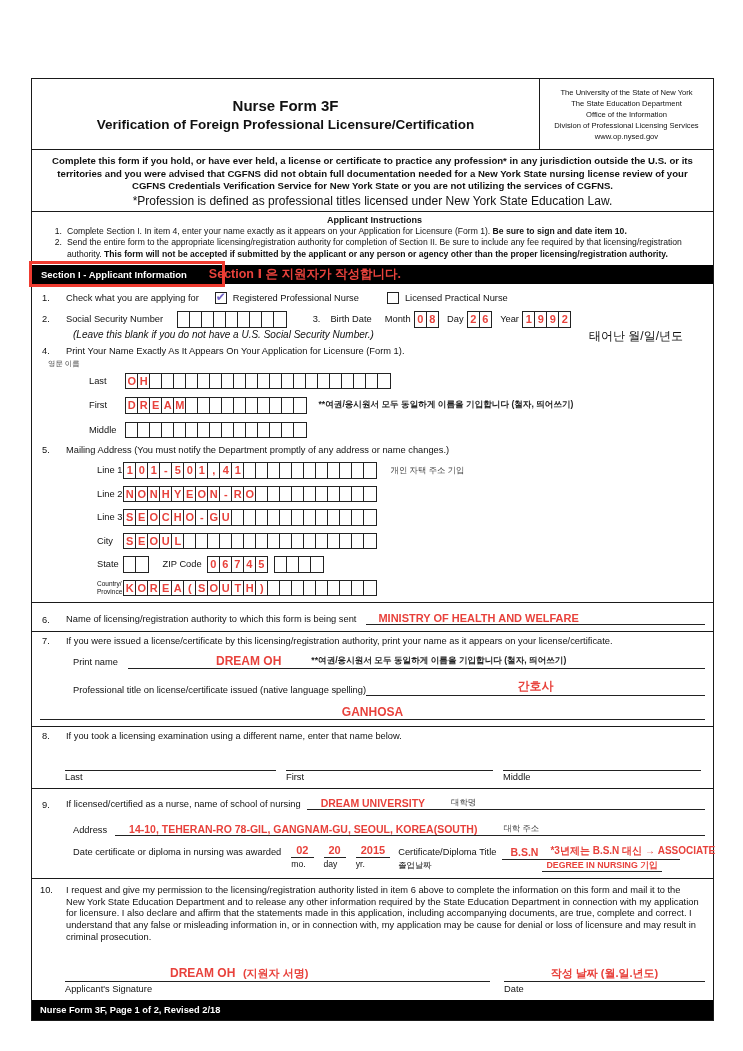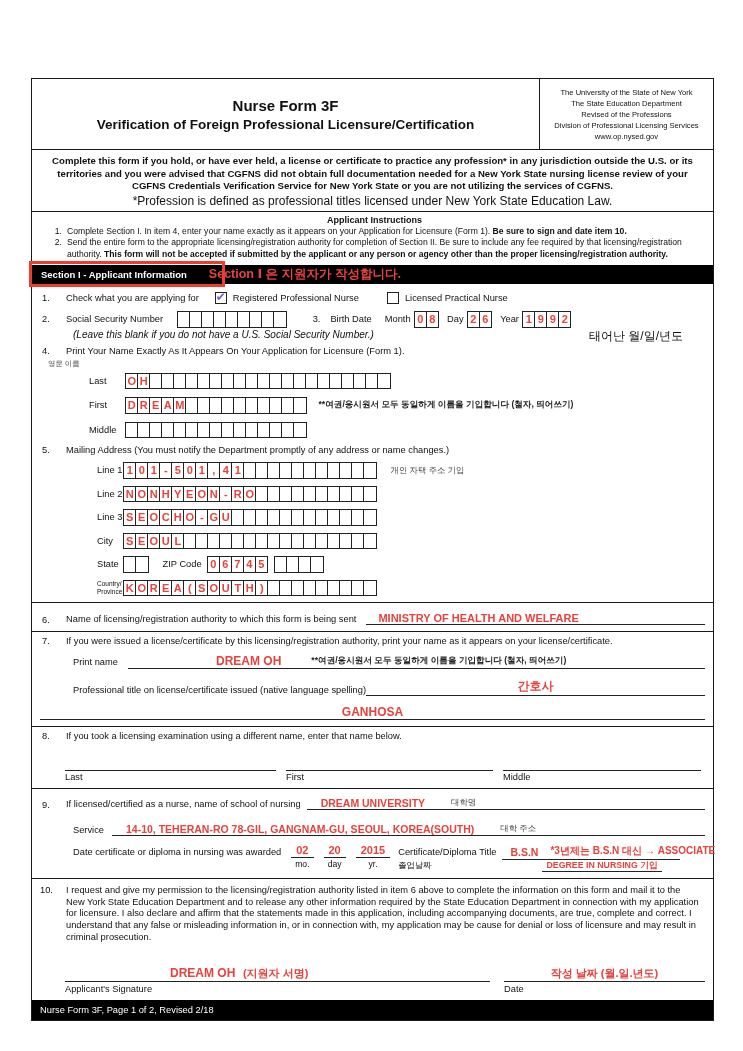--- a/index.html
+++ b/index.html
@@ -103,21 +103,21 @@
 
   .q9-row { align-items: flex-end; min-height: 17px; }
   .q9-label { white-space: nowrap; padding-bottom: 1px; }
   .q9-val { font-size: 10.5px; margin-left: 14px; white-space: nowrap; }
   .q9-kor { margin-left: 26px; padding-bottom: 1px; white-space: nowrap; }
   .q9-addr { margin-top: 9px; }
   .addr-word { margin-left: 33px; padding-bottom: 1px; }
 
   .date-row { display: flex; align-items: flex-start; margin-top: 8px; }
   .date-label { margin-left: 33px; white-space: nowrap; padding-top: 3px; }
-  .dslot { display: flex; flex-direction: column; align-items: center; margin-left: 10px; flex: none; }
+  .dslot { display: flex; flex-direction: column; align-items: flex-start; margin-left: 10px; flex: none; }
   .dval { color: var(--accent-red, #e8423c); font-weight: bold; font-size: 11px;
     border-bottom: 1px solid #222; padding: 0 5px 1px; }
   .dunit { font-size: 8.6px; margin-top: 1px; }
   .clabel-col { display: flex; flex-direction: column; margin-left: 8px; flex: none; padding-top: 3px; }
   .clabel-kor { font-size: 8.4px; margin-top: 3px; }
   .cert-box { margin-left: 6px; flex: none; width: 178px; }
   .cert-row1 { display: flex; align-items: flex-end; border-bottom: 1px solid #222;
     white-space: nowrap; padding-bottom: 1px; }
   .cert-val { color: var(--accent-red, #e8423c); font-weight: bold; font-size: 10.5px; margin-left: 8px; }
   .cert-note { color: var(--accent-red, #e8423c); font-weight: bold; font-size: 10px; margin-left: 12px; }
@@ -129,38 +129,38 @@
   .sig-row { display: flex; padding-left: 25px; margin-top: 22px; align-items: flex-end; }
   .sig-seg1 { width: 425px; border-bottom: 1px solid #222; padding-left: 105px; white-space: nowrap; }
   .sig-gap { width: 14px; }
   .sig-seg2 { flex: 1; border-bottom: 1px solid #222; text-align: center; white-space: nowrap; }
   .sig-name { color: var(--accent-red, #e8423c); font-weight: bold; font-size: 12px; }
   .sig-kor { color: var(--accent-red, #e8423c); font-weight: bold; font-size: 11px; margin-left: 5px; }
   .date-kor { color: var(--accent-red, #e8423c); font-weight: bold; font-size: 11px; }
   .sig-labels { display: flex; padding-left: 25px; margin-top: 2px; }
   .sig-lab1 { width: 439px; }
 
-  .footer-bar { background: #000; color: #fff; font-weight: normal; font-size: 9.3px; height: 20px;
+  .footer-bar { background: #000; color: #fff; font-weight: bold; font-size: 9.3px; height: 20px;
     display: flex; align-items: center; padding-left: 8px; }
 </style>
 </head>
 <body>
 
 <div class="page">
   <div class="form">
 
     <div class="header">
       <div class="header-title">
         <div class="title1">Nurse Form 3F</div>
         <div class="title2">Verification of Foreign Professional Licensure/Certification</div>
       </div>
       <div class="header-agency">
         <div>The University of the State of New York</div>
         <div>The State Education Department</div>
-        <div>Revised of the Professions</div>
+        <div>Office of the Information</div>
         <div>Division of Professional Licensing Services</div>
         <div>www.op.nysed.gov</div>
       </div>
     </div>
 
     <div class="notice">
       <div class="notice-bold">Complete this form if you hold, or have ever held, a license or certificate to practice any profession* in any jurisdiction outside the U.S. or its territories and you were advised that CGFNS did not obtain full documentation needed for a New York State nursing license review of your CGFNS Credentials Verification Service for New York State or you are not utilizing the services of CGFNS.</div>
       <div class="notice-foot">*Profession is defined as professional titles licensed under New York State Education Law.</div>
     </div>
 
@@ -525,21 +525,21 @@
     <div class="block">
       <div class="row q9-row">
         <span class="num">9.</span>
         <span class="q9-label">If licensed/certified as a nurse, name of school of nursing</span>
         <span class="fill-line" style="margin-left:6px;">
           <span class="red-val q9-val">DREAM UNIVERSITY</span>
           <span class="k-gray q9-kor">대학명</span>
         </span>
       </div>
       <div class="row q9-row q9-addr">
-        <span class="addr-word">Service</span>
+        <span class="addr-word">Address</span>
         <span class="fill-line" style="margin-left:8px;">
           <span class="red-val q9-val">14-10, TEHERAN-RO 78-GIL, GANGNAM-GU, SEOUL, KOREA(SOUTH)</span>
           <span class="k-gray q9-kor">대학 주소</span>
         </span>
       </div>
       <div class="date-row">
         <span class="date-label">Date certificate or diploma in nursing was awarded</span>
         <span class="dslot">
           <span class="dval">02</span>
           <span class="dunit">mo.</span>

